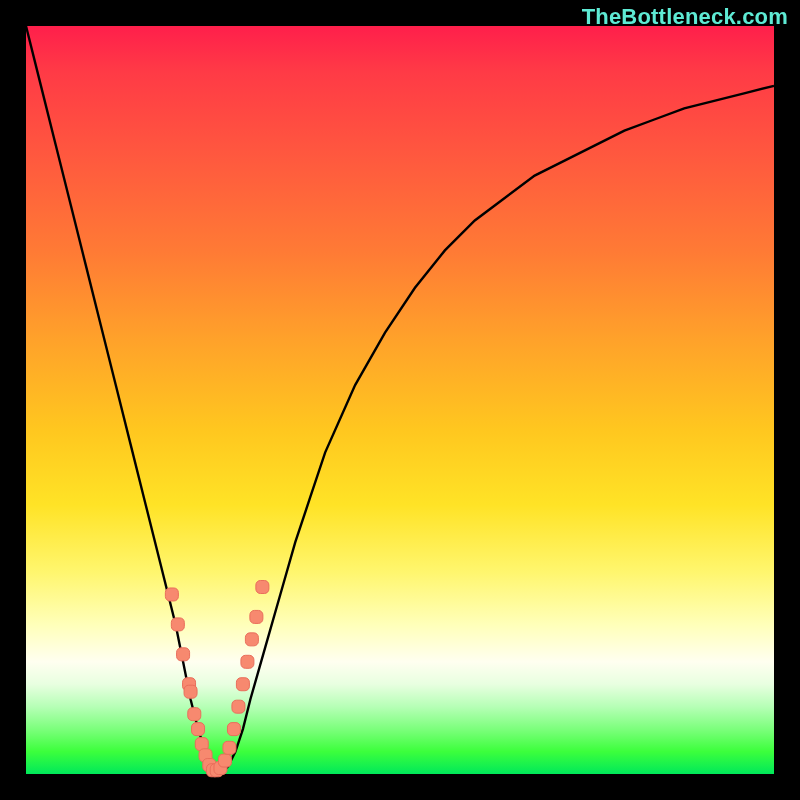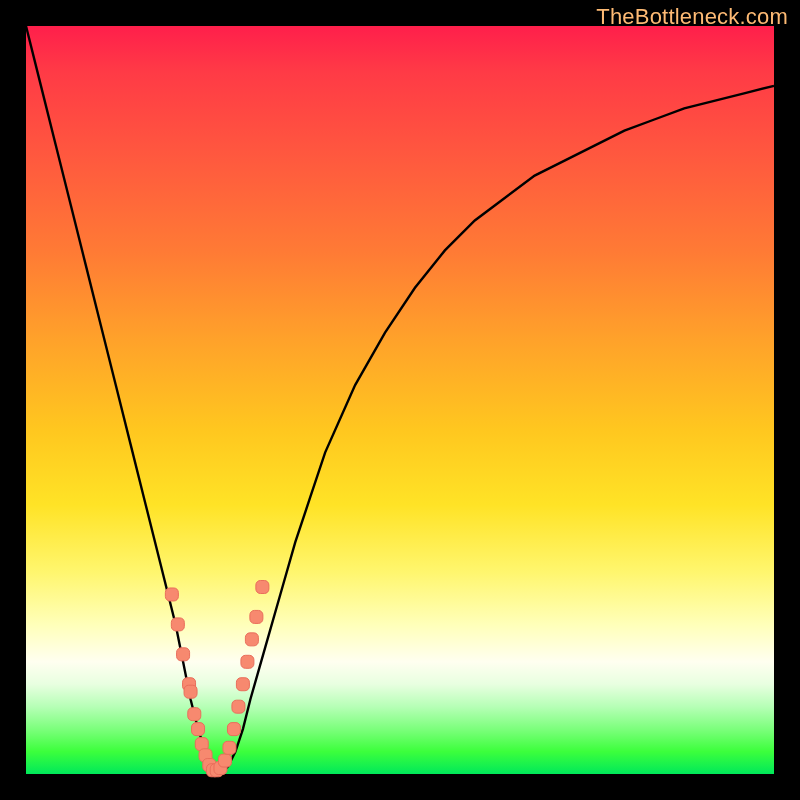--- a/index.html
+++ b/index.html
@@ -42,23 +42,23 @@
       #b6ffb6 91%,
       #7cff7c 94%,
       #3cff3c 97%,
       #00e85a 100%
     );
   }
   .watermark {
     position: absolute;
     top: 4px;
     right: 12px;
-    color: #fdba74;
+    color: #5eead4;
     font-size: 22px;
-    font-weight: 400;
+    font-weight: 700;
     letter-spacing: 0.2px;
     user-select: none;
   }
   svg.curve {
     position: absolute;
     left: 0;
     top: 0;
     width: 748px;
     height: 748px;
     overflow: visible;

